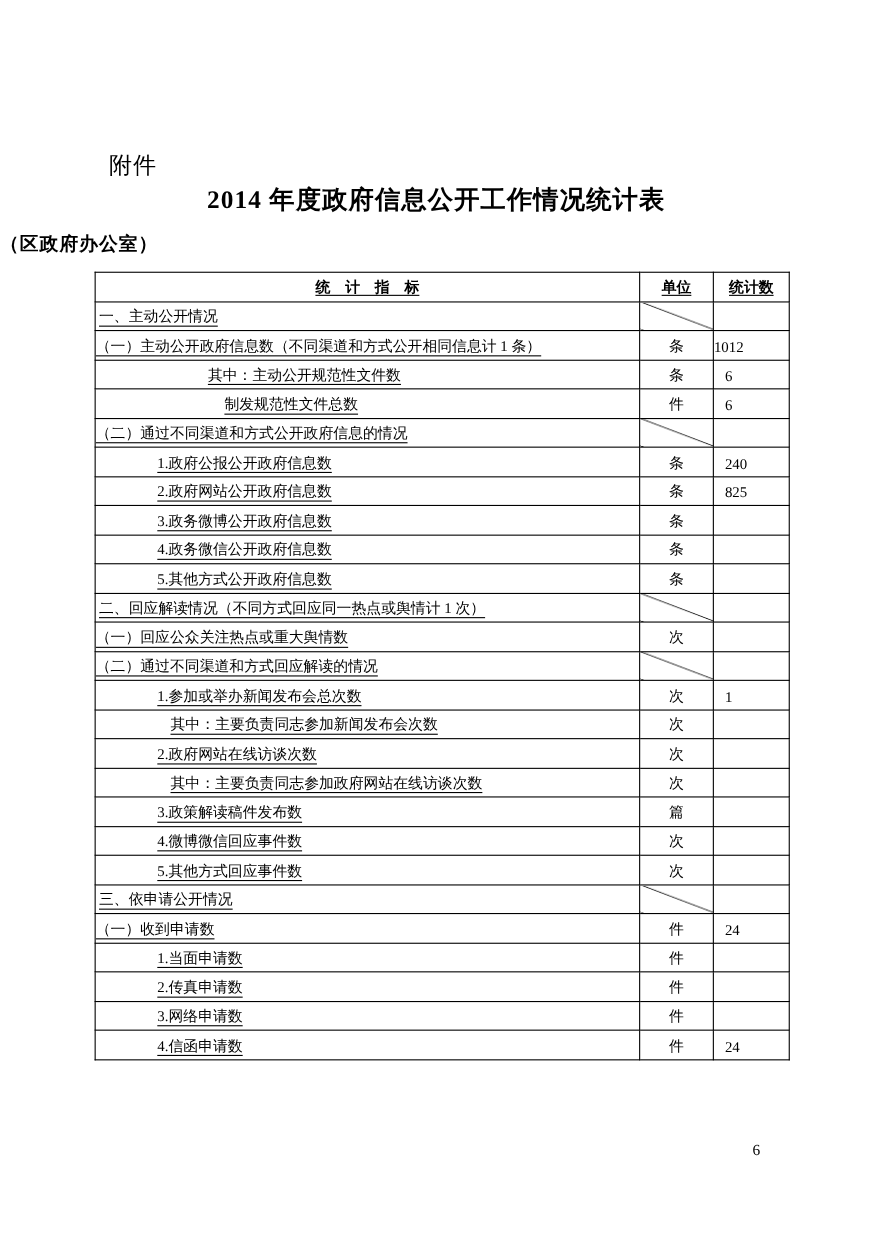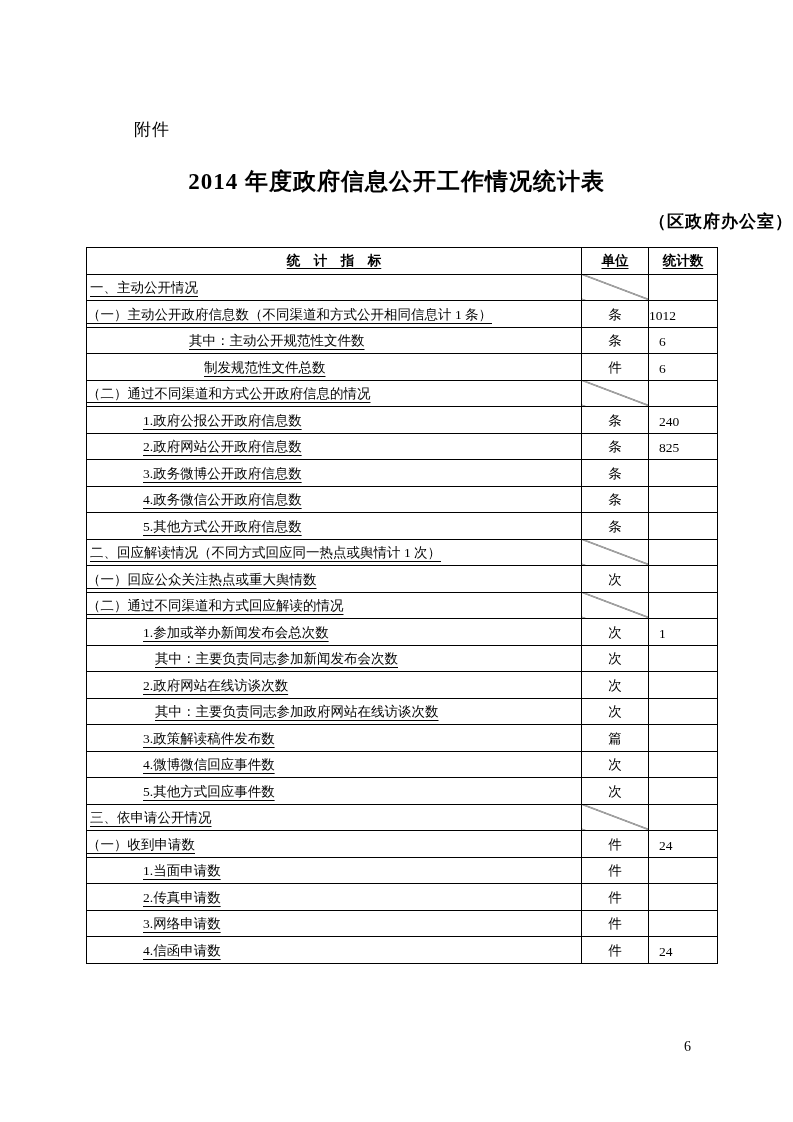--- a/index.html
+++ b/index.html
@@ -9,32 +9,32 @@
     position: relative;
     font-family: "Liberation Serif", "DejaVu Serif", serif;
     color: #000;
   }
   .page {
     position: absolute; inset: 0;
     background: #ffffff;
     overflow: hidden;
   }
   .attachment {
-    position: absolute; left: 99px; top: 118px;
-    font-size: 17px; letter-spacing: 1px; margin-left: 35px;
+    position: absolute; left: 99px; top: 136px;
+    font-size: 21px; letter-spacing: 1px;
   }
   .doc-title {
     position: absolute; left: 0; top: 166px; width: 100%;
     text-align: center;
     font-size: 23px; font-weight: bold;
     letter-spacing: 1px;
   }
   .doc-subtitle {
     position: absolute; left: 0; top: 210px; width: 100%;
-    text-align: right;
+    text-align: left;
     font-size: 17px; font-weight: bold;
     letter-spacing: 1px;
   }
   table.stat-table {
     position: absolute; left: 86px; top: 247px;
     width: 631px;
     border-collapse: collapse;
     table-layout: fixed;
   }
   table.stat-table { border: 1.5px solid #000; }

